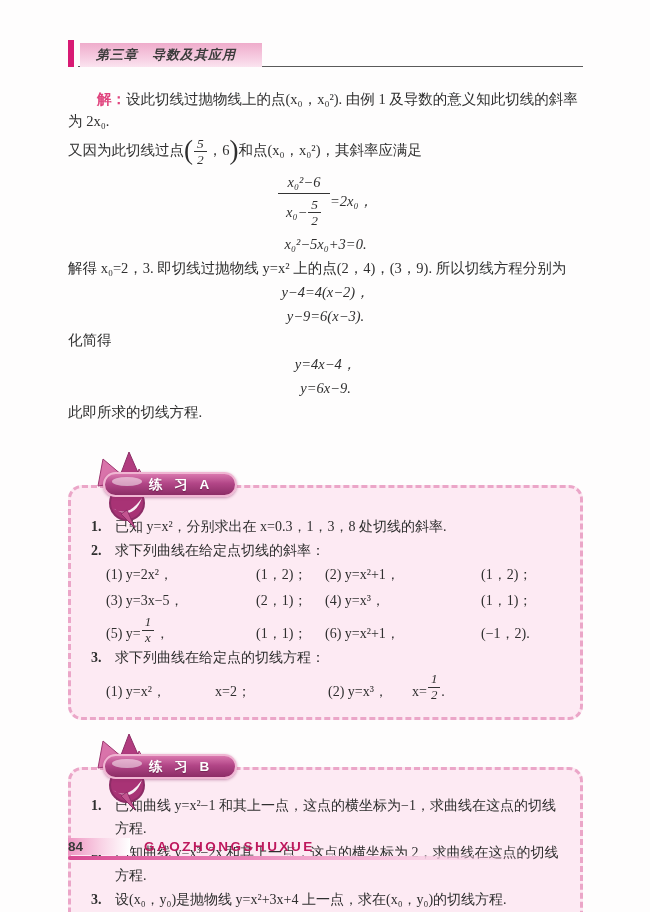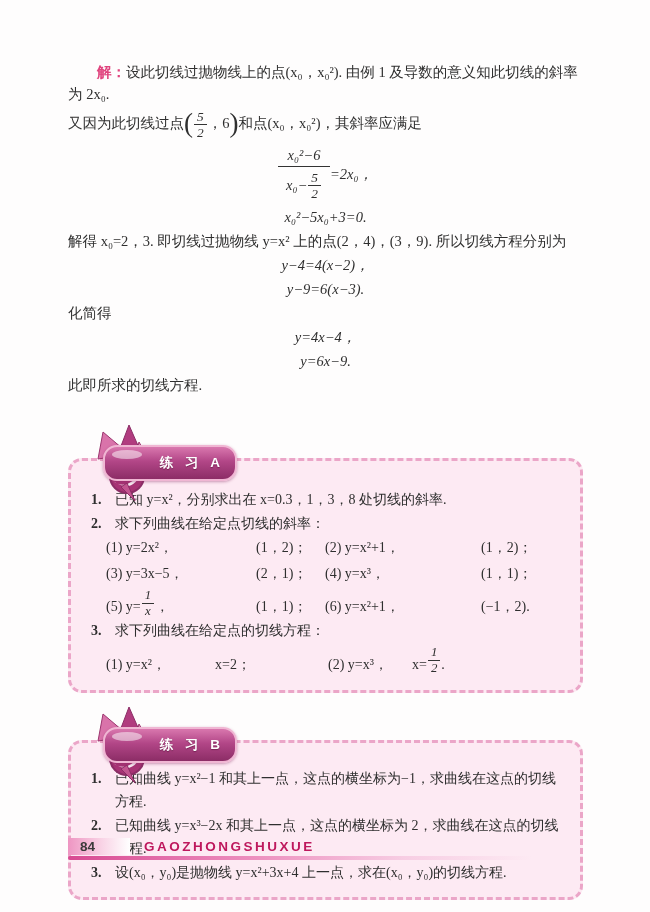--- a/index.html
+++ b/index.html
@@ -50,25 +50,25 @@
   .exercise-box {
     position: relative; margin-top: 62px;
     border: 3px dashed #eba6c8; border-radius: 14px;
     background: #fdeaf3; padding: 27px 16px 13px 20px;
     font-size: 14px; line-height: 23px;
   }
   .exercise-box.second { margin-top: 47px; padding-top: 24px; padding-bottom: 12px; }
 
   .badge { position: absolute; top: -37px; left: 12px; width: 236px; height: 72px; z-index: 3; }
   .badge-pill {
-    position: absolute; left: 20px; top: 21px; width: 134px; height: 36px;
+    position: absolute; left: 20px; top: 21px; width: 134px; height: 25px;
     border-radius: 14px; border: 2px solid #f0b6d3;
     background: linear-gradient(180deg, #d977ae 0%, #b24687 45%, #8c2d66 100%);
     box-shadow: 0 1px 3px rgba(140,45,102,.45);
-    display: flex; align-items: center; justify-content: center;
+    display: flex; align-items: center; 
   }
   .badge-pill::before { content: ""; position: absolute; left: 7px; top: 3px; width: 30px;
     height: 9px; border-radius: 50%; background: rgba(255,255,255,.5); }
   .badge-label {
     color: #ffffff; font-weight: bold; font-size: 13.5px; letter-spacing: 4px;
     padding-left: 44px; font-family: "Liberation Sans", sans-serif;
     text-shadow: 0 1px 1px rgba(90,20,60,.6); white-space: nowrap;
   }
   .badge-deco { position: absolute; left: 0; top: 0; }
 
@@ -77,38 +77,43 @@
   .ex-body { flex: 1; }
   .ex-grid { display: grid; grid-template-columns: 150px 69px 156px 1fr; margin-left: -9px; row-gap: 3px; margin-top: 1px; }
   .ex-grid3 { display: grid; grid-template-columns: 109px 113px 84px 1fr; margin-left: -9px; margin-top: 3px; }
   .fcell { display: flex; align-items: flex-end; }
 
   
   .footer { position: absolute; left: 68px; top: 838px; width: 516px; }
   .footer-row { display: flex; align-items: center; height: 17px; }
   .page-num {
     background: linear-gradient(90deg, #ee95c2 0%, #f9d4e6 55%, #ffffff 100%);
-    min-width: 62px; height: 17px; line-height: 17px; padding-left: 12px;
+    min-width: 62px; height: 17px; line-height: 17px; 
     font-family: "Liberation Sans", sans-serif; font-weight: bold; font-size: 13.5px; color: #3a3a3a;
   }
   .watermark {
     margin-left: 14px; color: #be185d; font-weight: bold; font-size: 13.5px;
     letter-spacing: 2.5px; font-family: "Liberation Sans", sans-serif;
   }
   .footer-bar {
     margin-top: 1px; height: 4px; border-radius: 2px;
     background: linear-gradient(90deg, #d84a92 0%, #ec8dbd 35%, #f7cde3 65%, rgba(255,255,255,0) 90%);
   }
 </style>
 </head>
 <body>
 
 <div class="page">
   <div class="content">
 
+    <div class="chapter-header">
+      <span class="chapter-bar"></span>
+      <span class="chapter-tab">第三章　导数及其应用</span>
+      <span class="chapter-line"></span>
+    </div>
 
     <div class="solution">
       <p class="para indent"><span class="accent-label">解：</span><span>设此切线过抛物线上的点(x₀，x₀²). 由例 1 及导数的意义知此切线的斜率为 2x₀.</span></p>
 
       <p class="para formula-line">
         <span>又因为此切线过点</span><span class="bigp">(</span><span class="frac math">
             <span class="fnum">5</span>
             <span class="fden">2</span>
           </span><span>，6</span><span class="bigp">)</span><span>和点(x₀，x₀²)，其斜率应满足</span>
       </p>

